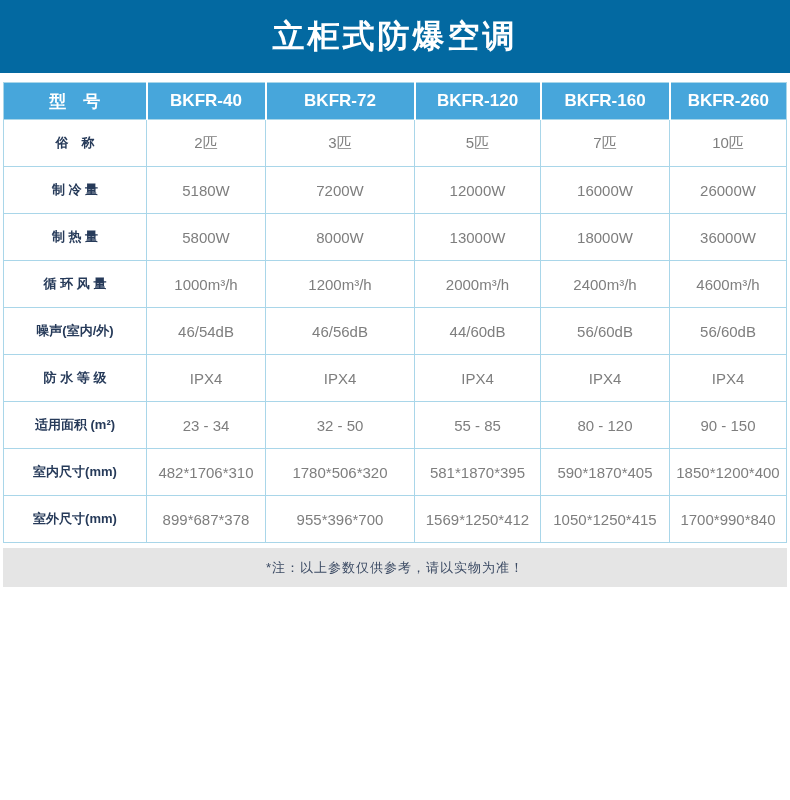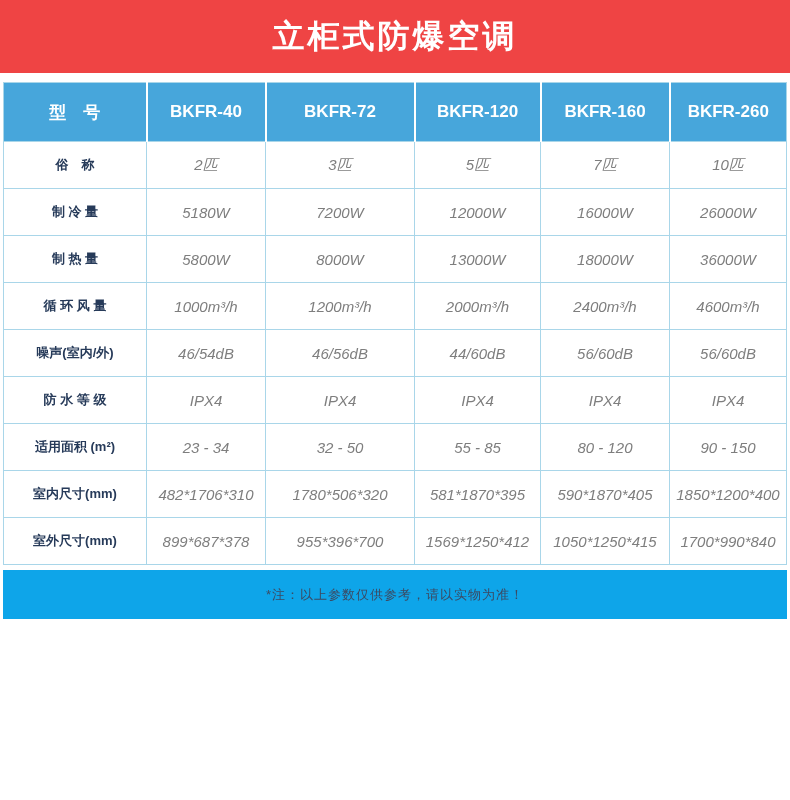--- a/index.html
+++ b/index.html
@@ -6,21 +6,21 @@
   html, body {
     width: 790px;
     background: #ffffff;
     font-family: "Liberation Sans", "DejaVu Sans", sans-serif;
   }
   body { height: 800px; overflow: hidden; }
 
   .title-band {
     width: 790px;
     height: 73px;
-    background: #ef4444;
+    background: #0369a1;
     display: flex;
     align-items: center;
     justify-content: center;
   }
   .title-band h1 {
     color: #ffffff;
     font-size: 32px;
     font-weight: bold;
     letter-spacing: 3px;
   }
@@ -39,46 +39,45 @@
   table.spec-table col.c4 { width: 129px; }
 
   table.spec-table th, table.spec-table td {
     border: 1px solid #a9d6e9;
     text-align: center;
     vertical-align: middle;
     overflow: hidden;
     white-space: nowrap;
   }
 
-  tr.model-row { height: 59px; }
+  tr.model-row { height: 37px; }
   tr.model-row th {
     background: #47a6db;
     color: #ffffff;
     font-size: 17px;
     font-weight: bold;
   }
   tr.model-row th + th { border-left: 2px solid #ffffff; }
 
   tr.spec-row { height: 47px; background: #ffffff; }
   tr.spec-row th {
     color: #263a59;
     font-size: 13px;
     font-weight: bold;
   }
   tr.spec-row td {
     color: #7e7e7e;
     font-size: 15px;
     font-weight: normal;
-    font-style: italic;
   }
 
   .note-band {
     margin: 5px 3px 0 3px;
-    height: 49px;
-    background: #0ea5e9;
+    height: 39px;
+    background: #e5e5e5;
     display: flex;
     align-items: center;
     justify-content: center;
   }
   .note-band span {
     color: #3b4a63;
     font-size: 13px;
     letter-spacing: 1px;
   }
 </style>

